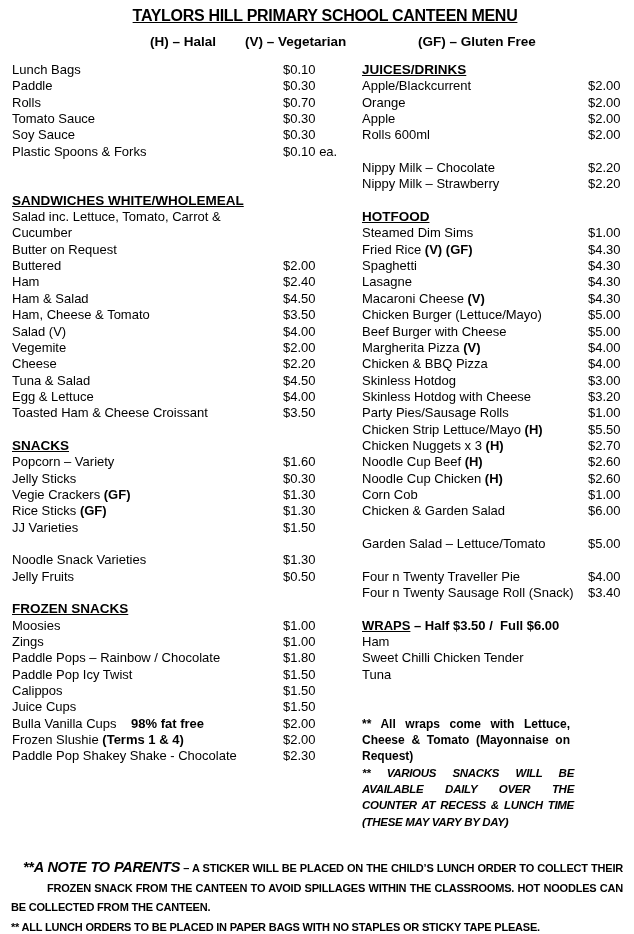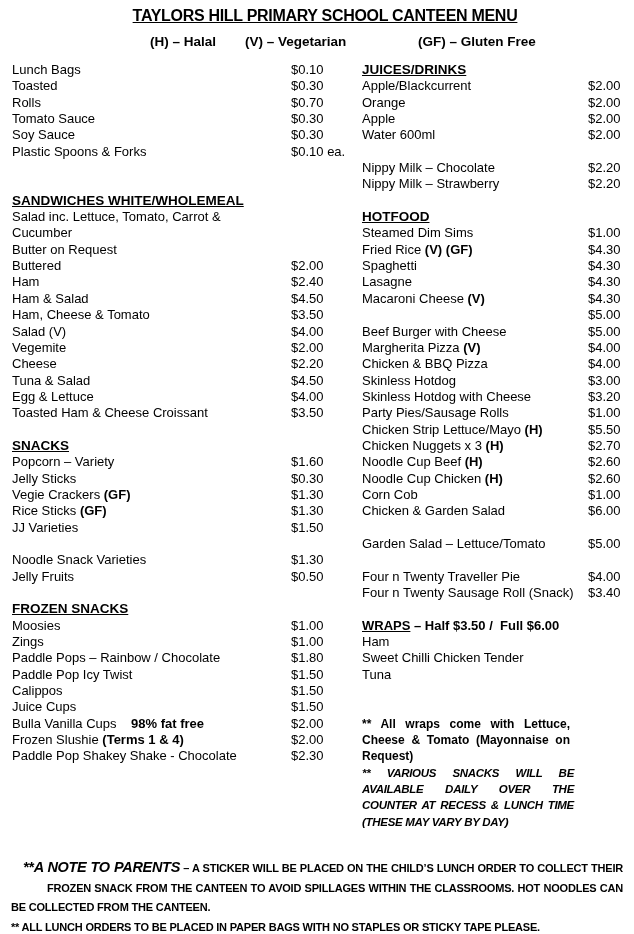--- a/index.html
+++ b/index.html
@@ -15,21 +15,21 @@
           font-size:13.5px;font-weight:700;}
   .legend .lg{position:absolute;top:0;white-space:pre;}
   .lg-h{left:150px;} .lg-v{left:245px;} .lg-gf{left:418px;}
 
   .col{position:absolute;top:62px;font-size:13px;}
   .col-left{left:12px;width:318px;}
   .col-right{left:362px;width:262px;}
 
   .row{position:relative;height:16.35px;line-height:16.35px;white-space:pre;}
   .row.jst{white-space:normal;text-align:justify;text-align-last:justify;}
-  .col-left .price{position:absolute;left:279px;top:0;}
+  .col-left .price{position:absolute;left:271px;top:0;}
   .col-right .price{position:absolute;left:226px;top:0;}
 
   .hd{font-weight:700;text-decoration:underline;font-size:13.5px;}
   .b{font-weight:700;}
   .i{font-style:italic;}
   .u{text-decoration:underline;}
 
   .note{width:208px;font-size:12px;}
   .note-it{width:212px;font-size:11.5px;letter-spacing:-0.3px;}
 
@@ -48,21 +48,21 @@
   <div class="title"><span>TAYLORS HILL PRIMARY SCHOOL CANTEEN MENU</span></div>
 
   <div class="legend">
     <span class="lg lg-h">(H) – Halal</span>
     <span class="lg lg-v">(V) – Vegetarian</span>
     <span class="lg lg-gf">(GF) – Gluten Free</span>
   </div>
 
   <div class="col col-left">
       <div class="row"><span class="">Lunch Bags</span><span class="price">$0.10</span></div>
-      <div class="row"><span class="">Toasted</span><span class="price">$0.30</span></div>
+      <div class="row"><span class="">Paddle</span><span class="price">$0.30</span></div>
       <div class="row"><span class="">Rolls</span><span class="price">$0.70</span></div>
       <div class="row"><span class="">Tomato Sauce</span><span class="price">$0.30</span></div>
       <div class="row"><span class="">Soy Sauce</span><span class="price">$0.30</span></div>
       <div class="row"><span class="">Plastic Spoons &amp; Forks</span><span class="price">$0.10 ea.</span></div>
       <div class="row"></div>
       <div class="row"></div>
       <div class="row"><span class="hd">SANDWICHES WHITE/WHOLEMEAL</span></div>
       <div class="row"><span class="">Salad inc. Lettuce, Tomato, Carrot &amp;</span></div>
       <div class="row"><span class="">Cucumber</span></div>
       <div class="row"><span class="">Butter on Request</span></div>
@@ -96,32 +96,32 @@
       <div class="row"><span class="">Juice Cups</span><span class="price">$1.50</span></div>
       <div class="row"><span class="">Bulla Vanilla Cups    </span><span class="b">98% fat free</span><span class="price">$2.00</span></div>
       <div class="row"><span class="">Frozen Slushie </span><span class="b">(Terms 1 &amp; 4)</span><span class="price">$2.00</span></div>
       <div class="row"><span class="">Paddle Pop Shakey Shake - Chocolate</span><span class="price">$2.30</span></div>
     </div>
   <div class="col col-right">
       <div class="row"><span class="hd">JUICES/DRINKS</span></div>
       <div class="row"><span class="">Apple/Blackcurrent</span><span class="price">$2.00</span></div>
       <div class="row"><span class="">Orange</span><span class="price">$2.00</span></div>
       <div class="row"><span class="">Apple</span><span class="price">$2.00</span></div>
-      <div class="row"><span class="">Water 600ml</span><span class="price">$2.00</span></div>
+      <div class="row"><span class="">Rolls 600ml</span><span class="price">$2.00</span></div>
       <div class="row"></div>
       <div class="row"><span class="">Nippy Milk – Chocolate</span><span class="price">$2.20</span></div>
       <div class="row"><span class="">Nippy Milk – Strawberry</span><span class="price">$2.20</span></div>
       <div class="row"></div>
       <div class="row"><span class="hd">HOTFOOD</span></div>
       <div class="row"><span class="">Steamed Dim Sims</span><span class="price">$1.00</span></div>
       <div class="row"><span class="">Fried Rice </span><span class="b">(V) (GF)</span><span class="price">$4.30</span></div>
       <div class="row"><span class="">Spaghetti</span><span class="price">$4.30</span></div>
       <div class="row"><span class="">Lasagne</span><span class="price">$4.30</span></div>
       <div class="row"><span class="">Macaroni Cheese </span><span class="b">(V)</span><span class="price">$4.30</span></div>
-      <div class="row"><span class="price">$5.00</span></div>
+      <div class="row"><span class="">Chicken Burger (Lettuce/Mayo)</span><span class="price">$5.00</span></div>
       <div class="row"><span class="">Beef Burger with Cheese</span><span class="price">$5.00</span></div>
       <div class="row"><span class="">Margherita Pizza </span><span class="b">(V)</span><span class="price">$4.00</span></div>
       <div class="row"><span class="">Chicken &amp; BBQ Pizza</span><span class="price">$4.00</span></div>
       <div class="row"><span class="">Skinless Hotdog</span><span class="price">$3.00</span></div>
       <div class="row"><span class="">Skinless Hotdog with Cheese</span><span class="price">$3.20</span></div>
       <div class="row"><span class="">Party Pies/Sausage Rolls</span><span class="price">$1.00</span></div>
       <div class="row"><span class="">Chicken Strip Lettuce/Mayo </span><span class="b">(H)</span><span class="price">$5.50</span></div>
       <div class="row"><span class="">Chicken Nuggets x 3 </span><span class="b">(H)</span><span class="price">$2.70</span></div>
       <div class="row"><span class="">Noodle Cup Beef </span><span class="b">(H)</span><span class="price">$2.60</span></div>
       <div class="row"><span class="">Noodle Cup Chicken </span><span class="b">(H)</span><span class="price">$2.60</span></div>

